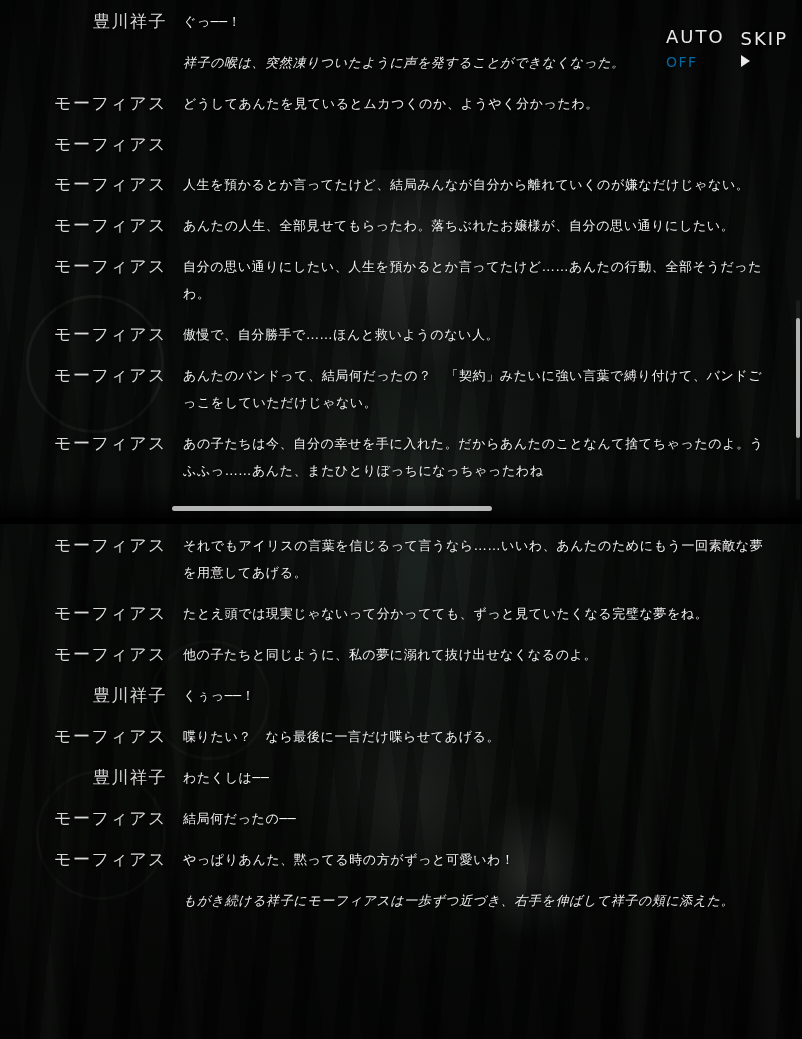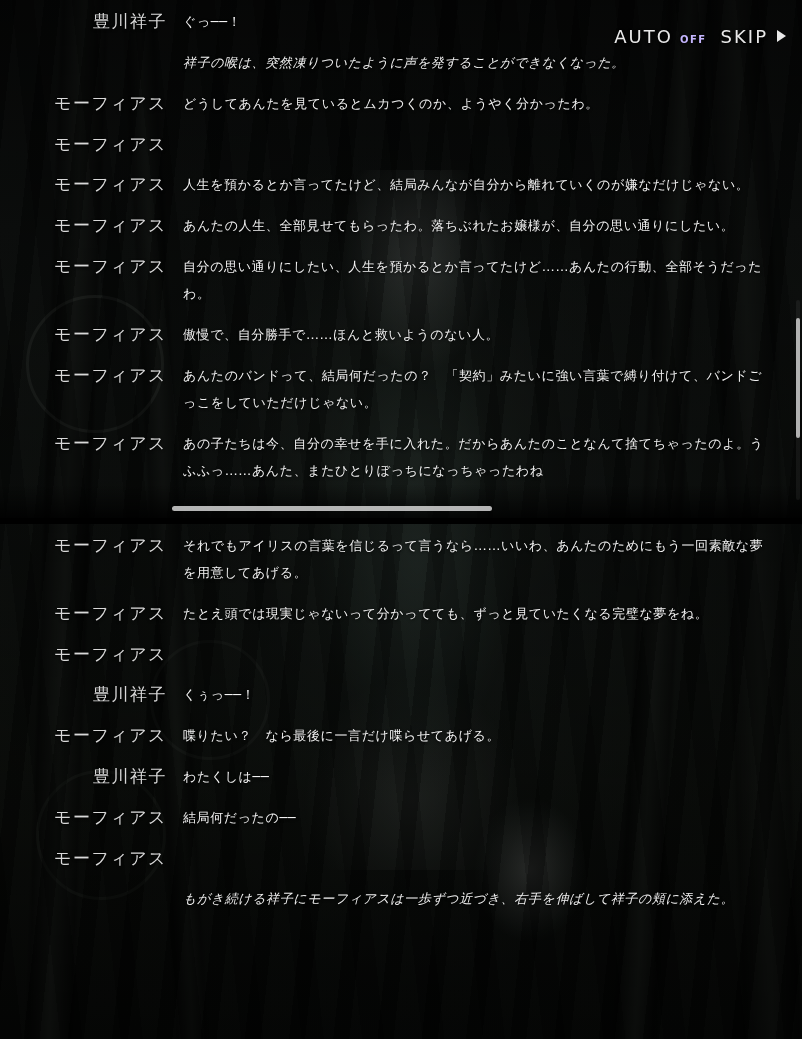--- a/index.html
+++ b/index.html
@@ -135,26 +135,26 @@
     z-index: 12;
   }
   .ctrl {
     display: flex;
     align-items: baseline;
     gap: 7px;
     color: #e9e9e9;
     font-size: 18px;
     letter-spacing: 2px;
     text-shadow: 0 1px 3px rgba(0,0,0,0.9);
+    flex-direction: column;
   }
   .ctrl .state {
-    font-size: 10px;
+    font-size: 14px;
     letter-spacing: 1.5px;
-    color: #c4b5fd;
-    font-weight: bold;
+    color: #0369a1;
   }
   .skip-arrow {
     display: inline-block;
     width: 0; height: 0;
     border-left: 9px solid #e9e9e9;
     border-top: 6px solid transparent;
     border-bottom: 6px solid transparent;
     margin-left: 2px;
     transform: translateY(-1px);
   }
@@ -276,38 +276,40 @@
       <div class="line">
         <div class="speaker">モーフィアス</div>
         <div class="text">それでもアイリスの言葉を信じるって言うなら……いいわ、あんたのためにもう一回素敵な夢を用意してあげる。</div>
       </div>
       <div class="line">
         <div class="speaker">モーフィアス</div>
         <div class="text">たとえ頭では現実じゃないって分かってても、ずっと見ていたくなる完璧な夢をね。</div>
       </div>
       <div class="line">
         <div class="speaker">モーフィアス</div>
+        <div class="text">他の子たちと同じように、私の夢に溺れて抜け出せなくなるのよ。</div>
       </div>
       <div class="line">
         <div class="speaker">豊川祥子</div>
         <div class="text">くぅっ──！</div>
       </div>
       <div class="line">
         <div class="speaker">モーフィアス</div>
         <div class="text">喋りたい？　なら最後に一言だけ喋らせてあげる。</div>
       </div>
       <div class="line">
         <div class="speaker">豊川祥子</div>
         <div class="text">わたくしは──</div>
       </div>
       <div class="line">
         <div class="speaker">モーフィアス</div>
         <div class="text">結局何だったの──</div>
       </div>
       <div class="line">
         <div class="speaker">モーフィアス</div>
+        <div class="text">やっぱりあんた、黙ってる時の方がずっと可愛いわ！</div>
       </div>
       <div class="line narration">
         <div class="speaker empty"></div>
         <div class="text">もがき続ける祥子にモーフィアスは一歩ずつ近づき、右手を伸ばして祥子の頬に添えた。</div>
       </div>
     </div>
 </div>
 
 </body></html>

